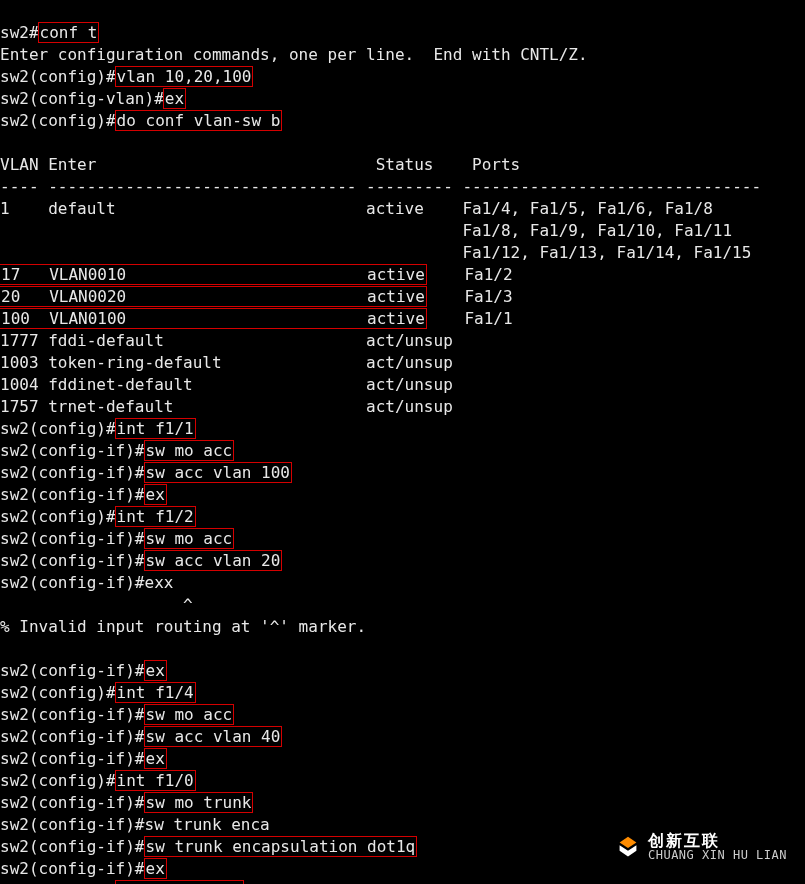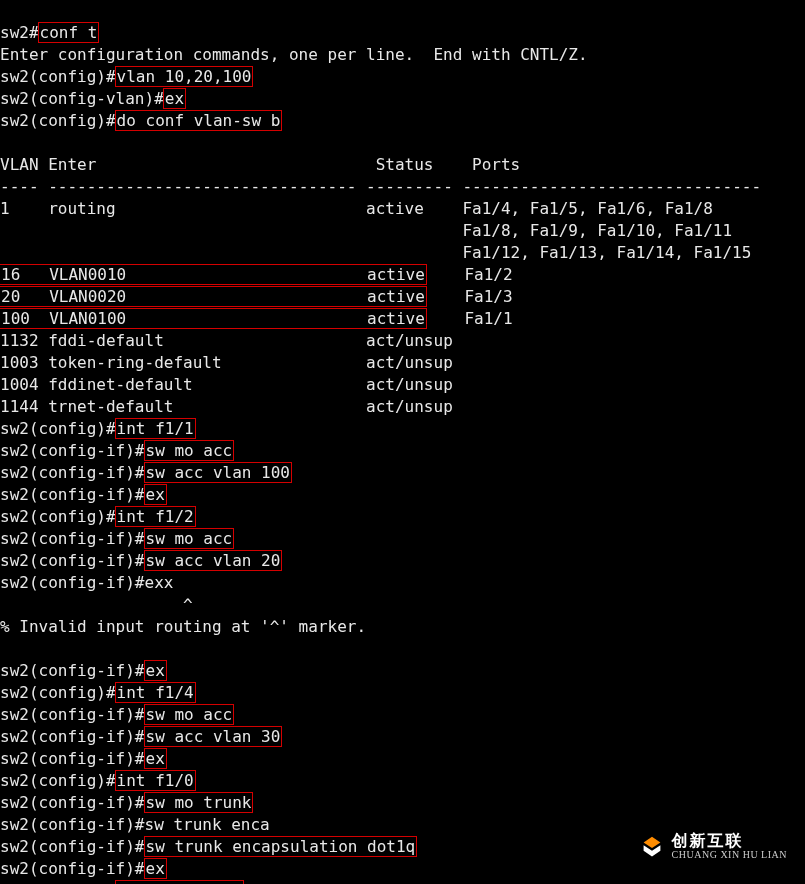--- a/index.html
+++ b/index.html
@@ -33,59 +33,59 @@
   align-items: center;
   gap: 6px;
   color: #fff;
 }
 .logo-mark {
   width: 28px;
   height: 28px;
 }
 .logo-text { line-height: 14px; }
 .logo-cn { font-size: 16px; font-weight: 700; letter-spacing: 2px; }
-.logo-en { font-size: 10px; letter-spacing: 0.5px; color:#ccc;font-family:Liberation Serif, serif;}
+.logo-en { font-size: 12px; letter-spacing: 0.5px; color:#ccc;}
 </style>
 </head>
 <body>
 
 <div class="term">
 <span>sw2#</span><span class="hl">conf t</span>
 <span>Enter configuration commands, one per line.  End with CNTL/Z.</span>
 <span>sw2(config)#</span><span class="hl">vlan 10,20,100</span>
 <span>sw2(config-vlan)#</span><span class="hl">ex</span>
 <span>sw2(config)#</span><span class="hl">do conf vlan-sw b</span>
 
 <span>VLAN</span> <span>Enter</span>                             <span>Status</span>    <span>Ports</span>
 <span>----</span> <span>--------------------------------</span> <span>---------</span> <span>-------------------------------</span>
-<span>1</span>    <span>routing</span>                          <span>active</span>    <span>Fa1/4, Fa1/5, Fa1/6, Fa1/8</span>
+<span>1</span>    <span>default</span>                          <span>active</span>    <span>Fa1/4, Fa1/5, Fa1/6, Fa1/8</span>
                                                 <span>Fa1/8, Fa1/9, Fa1/10, Fa1/11</span>
                                                 <span>Fa1/12, Fa1/13, Fa1/14, Fa1/15</span>
-<span class="hl"><span>16</span>   <span>VLAN0010</span>                         <span>active</span></span>    <span>Fa1/2</span>
+<span class="hl"><span>17</span>   <span>VLAN0010</span>                         <span>active</span></span>    <span>Fa1/2</span>
 <span class="hl"><span>20</span>   <span>VLAN0020</span>                         <span>active</span></span>    <span>Fa1/3</span>
 <span class="hl"><span>100</span>  <span>VLAN0100</span>                         <span>active</span></span>    <span>Fa1/1</span>
-<span>1132</span> <span>fddi-default</span>                     <span>act/unsup</span>
+<span>1777</span> <span>fddi-default</span>                     <span>act/unsup</span>
 <span>1003</span> <span>token-ring-default</span>               <span>act/unsup</span>
 <span>1004</span> <span>fddinet-default</span>                  <span>act/unsup</span>
-<span>1144</span> <span>trnet-default</span>                    <span>act/unsup</span>
+<span>1757</span> <span>trnet-default</span>                    <span>act/unsup</span>
 <span>sw2(config)#</span><span class="hl">int f1/1</span>
 <span>sw2(config-if)#</span><span class="hl">sw mo acc</span>
 <span>sw2(config-if)#</span><span class="hl">sw acc vlan 100</span>
 <span>sw2(config-if)#</span><span class="hl">ex</span>
 <span>sw2(config)#</span><span class="hl">int f1/2</span>
 <span>sw2(config-if)#</span><span class="hl">sw mo acc</span>
 <span>sw2(config-if)#</span><span class="hl">sw acc vlan 20</span>
 <span>sw2(config-if)#</span><span>exx</span>
 <span>                   ^</span>
 <span>% Invalid input routing at '^' marker.</span>
 
 <span>sw2(config-if)#</span><span class="hl">ex</span>
 <span>sw2(config)#</span><span class="hl">int f1/4</span>
 <span>sw2(config-if)#</span><span class="hl">sw mo acc</span>
-<span>sw2(config-if)#</span><span class="hl">sw acc vlan 30</span>
+<span>sw2(config-if)#</span><span class="hl">sw acc vlan 40</span>
 <span>sw2(config-if)#</span><span class="hl">ex</span>
 <span>sw2(config)#</span><span class="hl">int f1/0</span>
 <span>sw2(config-if)#</span><span class="hl">sw mo trunk</span>
 <span>sw2(config-if)#</span><span>sw trunk enca</span>
 <span>sw2(config-if)#</span><span class="hl">sw trunk encapsulation dot1q</span>
 <span>sw2(config-if)#</span><span class="hl">ex</span>
 <span>sw2(config)#</span><span class="hl">no ip routing</span>
 </div>
 
 <div class="logo">

